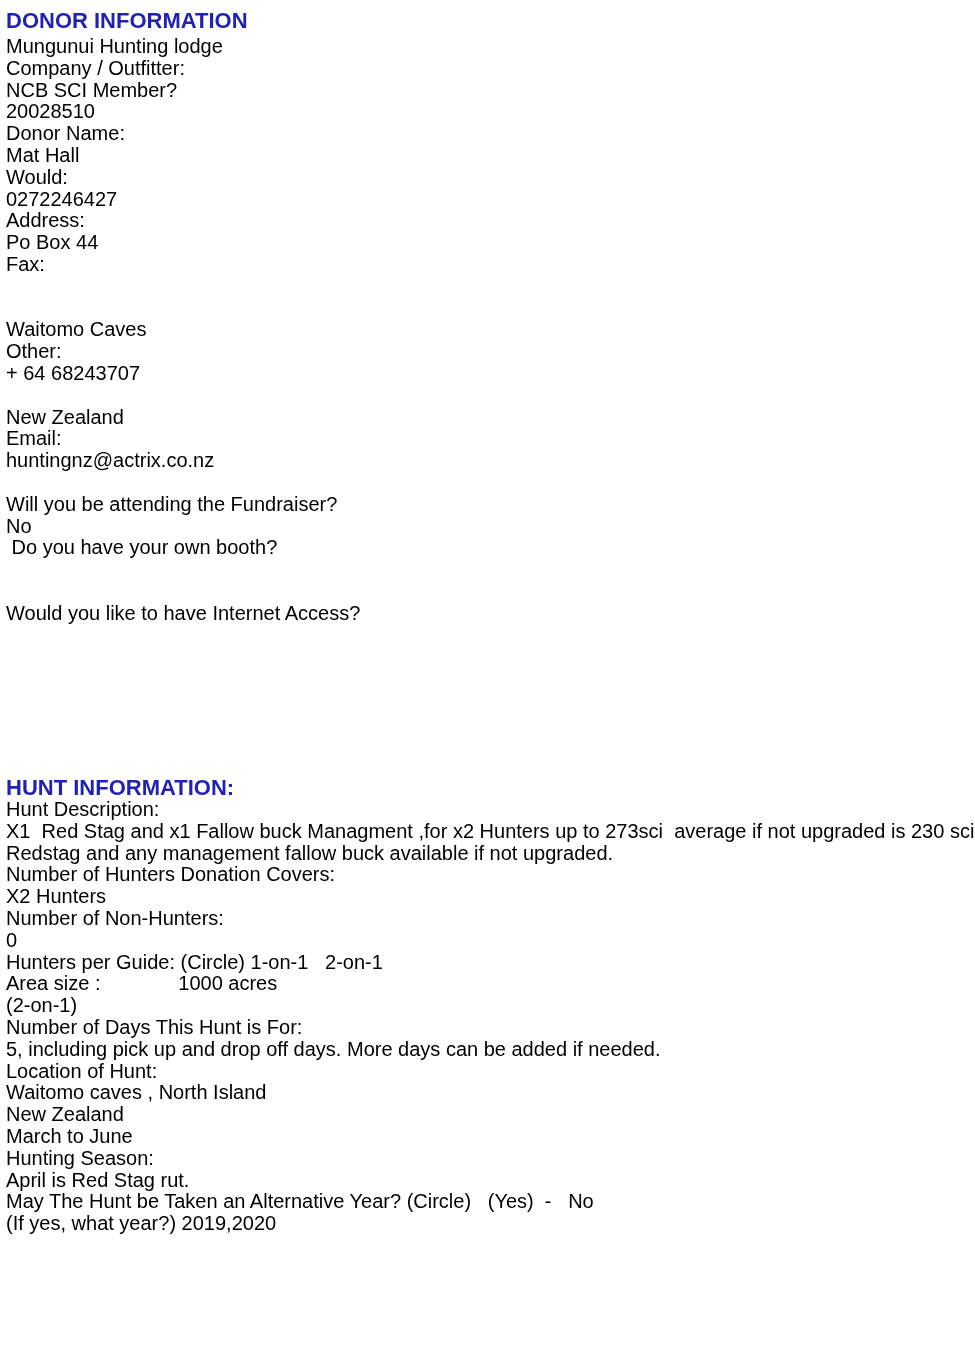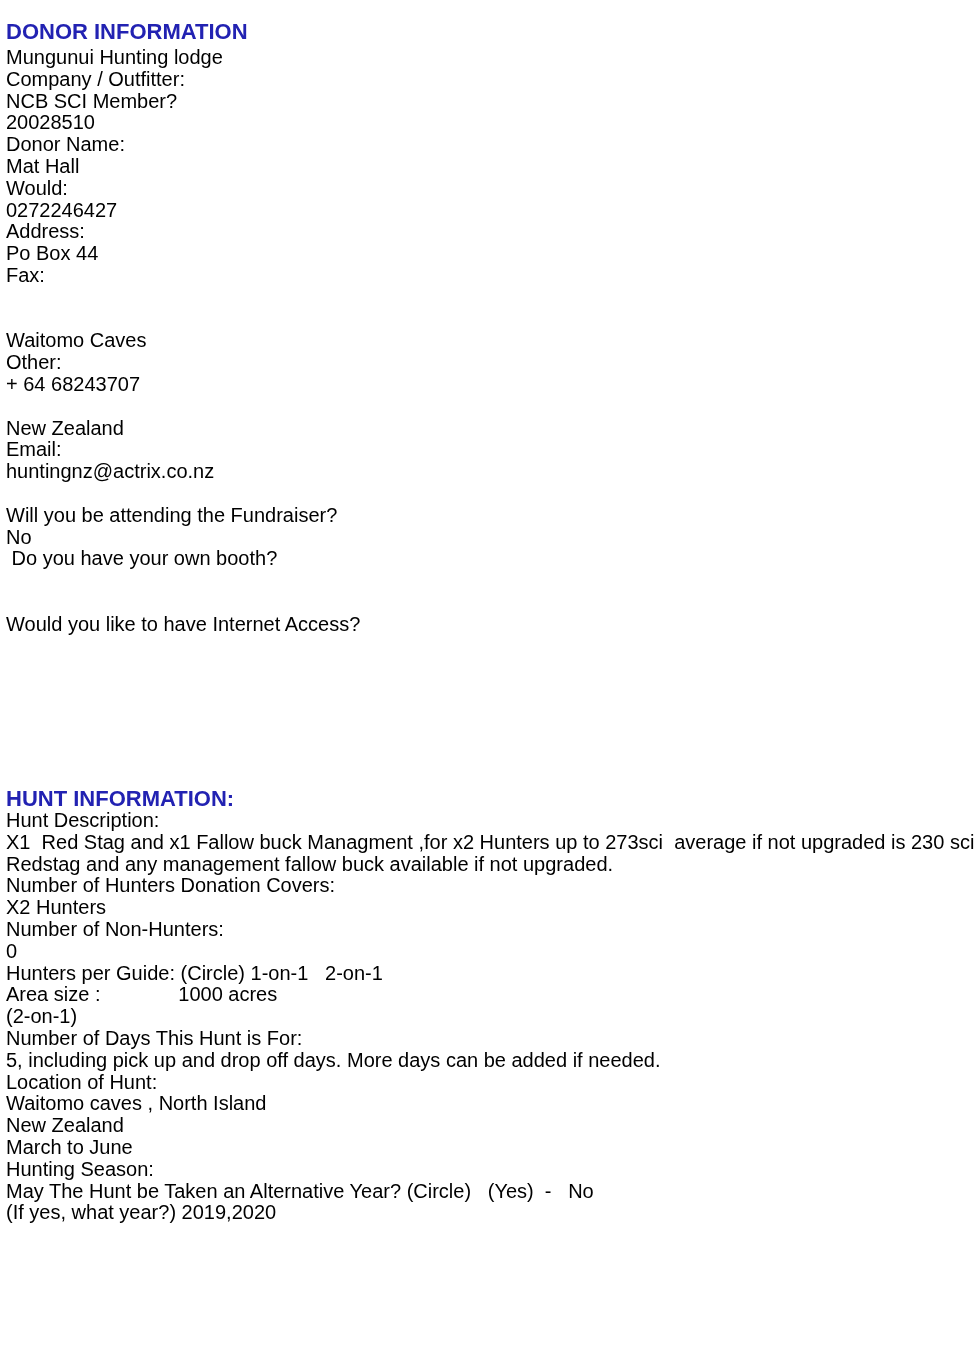--- a/index.html
+++ b/index.html
@@ -8,21 +8,21 @@
   body {
     width: 975px;
     height: 1350px;
     overflow: hidden;
     font-family: "Liberation Sans", sans-serif;
     color: var(--text-color);
   }
   .page {
     width: 839px;
     height: 1350px;
-    padding: 19px 0 0 6px;
+    padding: 8px 0 0 6px;
     background: var(--page-bg);
   }
   .heading {
     font-weight: bold;
     font-size: 22px;
     color: var(--heading-color);
     white-space: pre;
   }
   .heading.donor {
     height: 28px;
@@ -151,20 +151,21 @@
         <div class="line">Location of Hunt:</div>
 
         <div class="line">Waitomo caves , North Island</div>
 
         <div class="line">New Zealand</div>
 
         <div class="line">March to June</div>
 
         <div class="line">Hunting Season:</div>
 
+        <div class="line">April is Red Stag rut.</div>
 
         <div class="line">May The Hunt be Taken an Alternative Year? (Circle)   (Yes)  -   No</div>
 
         <div class="line">(If yes, what year?) 2019,2020</div>
       </div>
   </section>
 
 </div>
 
 </body></html>

